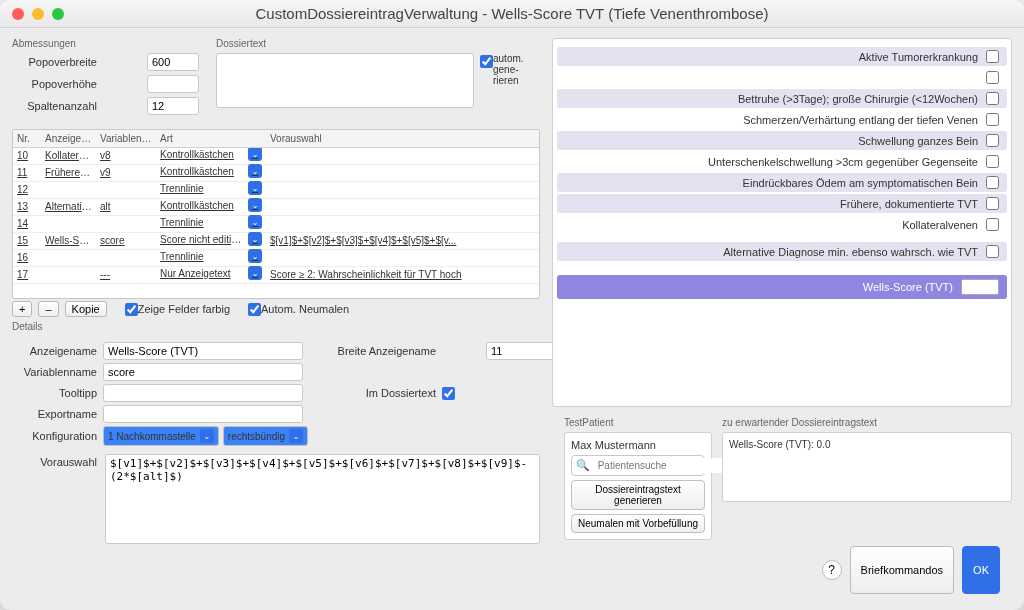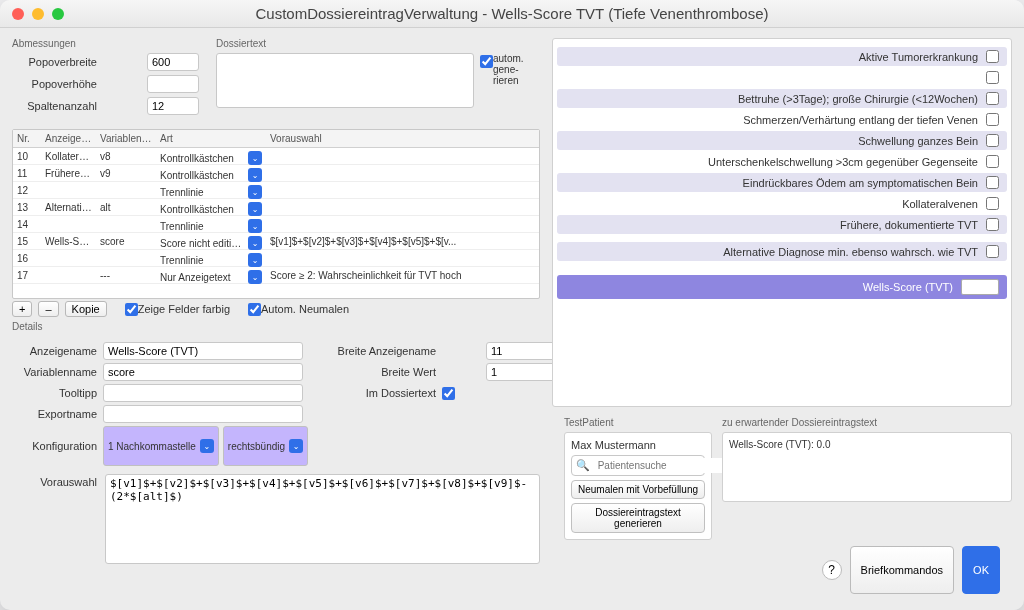--- a/index.html
+++ b/index.html
@@ -53,36 +53,36 @@
     .autom-gen input { margin-top:2px;}
     .table-wrap { margin-top:10px; border:1px solid #c8c8c8; background:#fff; height:170px; display:flex; flex-direction:column; border-radius:2px;}
     .thead { display:flex; background:#f4f4f4; border-bottom:1px solid #d0d0d0; font-size:10px; color:#555;}
     .thead div, .trow div { padding:3px 4px; overflow:hidden; white-space:nowrap; text-overflow:ellipsis;}
     .col-nr { width:28px;}
     .col-name { width:55px;}
     .col-var { width:60px;}
     .col-art { width:110px;}
     .col-pre { flex:1;}
     .tbody { flex:1; overflow-y:auto; position:relative;}
-    .trow { display:flex; border-bottom:1px solid #eee; font-size:10px; align-items:flex-start; height:17px;}
+    .trow { display:flex; border-bottom:1px solid #eee; font-size:10px; align-items:flex-end; height:17px;text-decoration:underline;}
     .trow .col-art { display:flex; align-items:center; gap:3px;}
     .art-select { flex:1; background:#fff; border:none; font-size:10px; overflow:hidden; text-overflow:ellipsis;}
     .select-chevron { width:14px; height:14px; background:#2f6fe8; border-radius:3px; display:flex; align-items:center; justify-content:center; color:#fff; font-size:8px;}
     .table-controls { display:flex; align-items:center; gap:6px; margin-top:2px;}
     .btn-small { border:1px solid #b8b8b8; background:linear-gradient(#fff,#eee); border-radius:3px; padding:1px 6px; font-size:11px; cursor:pointer;}
     .cb-label { display:flex; align-items:center; font-size:11px;}
     .details-box { margin-top:6px; }
     .details-row { display:flex; gap:18px; margin-bottom:3px;}
     .details-row .row { margin-bottom:0;}
     .details-row .row label { width:85px;}
     .details-row input[type=text] { width: 200px;}
     .details-row .num-input { width:45px;}
     .stepper { width:14px; height:14px; background:#2f6fe8; border-radius:3px; display:flex; align-items:center; justify-content:center; color:#fff; font-size:8px;}
     .konfig-row { display:flex; align-items:center; gap:4px;}
-    .select-pill { background:#c4b5fd; border:1px solid #c0c0c0; border-radius:3px; padding:12px 4px; font-size:10px; display:flex; align-items:center; gap:4px;}
+    .select-pill { background:#3b82f6; border:1px solid #c0c0c0; border-radius:3px; padding:2px 4px; font-size:10px; display:flex; align-items:center; gap:4px;}
     .vorauswahl-box { margin-top:8px; display:flex; gap:8px;}
     .vorauswahl-box label { width:85px; text-align:right; padding-top:2px;}
     .vorauswahl-box textarea { flex:1; height:90px; resize:none;}
     
     .preview-list { flex:1; background:#fff; border:1px solid #d0d0d0; border-radius:3px; padding:8px 4px; overflow-y:auto;}
     .preview-item { display:flex; align-items:center; justify-content:flex-end; gap:8px; padding:3px 8px; margin-bottom:2px; border-radius:3px; font-size:11px;}
     .preview-item.banded { background:#e3e2f1;}
     .preview-item input[type=checkbox] { }
     .preview-sep { height:6px;}
     .preview-score { background:#8e86e0; color:#fff; padding:4px 8px; border-radius:3px; display:flex; justify-content:flex-end; align-items:center; gap:8px; margin-top:6px;}
@@ -262,25 +262,20 @@
             <label style="width:115px">Breite Anzeigename</label>
             <input type="text" class="num-input" value="11" style="">
             <div class="stepper">⌃⌄</div>
           </div>
         </div>
         <div class="details-row">
           <div class="row">
             <label>Variablenname</label>
             <input type="text" value="score" style="">
           </div>
-          <div class="row">
-            <label style="width:115px">Breite Wert</label>
-            <input type="text" class="num-input" value="1" style="">
-            <div class="stepper">⌃⌄</div>
-          </div>
         </div>
         <div class="details-row">
           <div class="row">
             <label>Tooltipp</label>
             <input type="text" value="" style="">
           </div>
           <div class="row">
             <label style="width:115px">Im Dossiertext</label>
             <input type="checkbox" checked="" style="">
           </div>
@@ -333,26 +328,26 @@
             <input type="checkbox" style="">
           </div>
           <div class="preview-item">
             <span>Unterschenkelschwellung &gt;3cm gegenüber Gegenseite</span>
             <input type="checkbox" style="">
           </div>
           <div class="preview-item banded">
             <span>Eindrückbares Ödem am symptomatischen Bein</span>
             <input type="checkbox" style="">
           </div>
+          <div class="preview-item banded">
+            <span>Frühere, dokumentierte TVT</span>
+            <input type="checkbox" style="">
+          </div>
           <div class="preview-item">
             <span>Kollateralvenen</span>
-            <input type="checkbox" style="">
-          </div>
-          <div class="preview-item banded">
-            <span>Frühere, dokumentierte TVT</span>
             <input type="checkbox" style="">
           </div>
           <div class="preview-sep"></div>
           <div class="preview-item banded">
             <span>Alternative Diagnose min. ebenso wahrsch. wie TVT</span>
             <input type="checkbox" style="">
           </div>
           <div class="preview-sep"></div>
           <div class="preview-score">
             <span>Wells-Score (TVT)</span>
@@ -362,22 +357,22 @@
 
       <div class="test-patient">
         <div class="tp-left">
           <div class="section-label">TestPatient</div>
           <div class="tp-box">
             <div>Max Mustermann</div>
             <div class="search-box">
               <span>🔍</span>
               <input type="text" placeholder="Patientensuche" style="">
             </div>
+            <button class="tp-btn">Dossiereintragstext generieren</button>
             <button class="tp-btn">Neumalen mit Vorbefüllung</button>
-            <button class="tp-btn">Dossiereintragstext generieren</button>
           </div>
         </div>
         <div class="tp-right">
           <div class="section-label">zu erwartender Dossiereintragstext</div>
           <div class="dossier-text-out">Wells-Score (TVT): 0.0</div>
         </div>
       </div>
 
       <div class="footer">
         <button class="help-btn">?</button>

